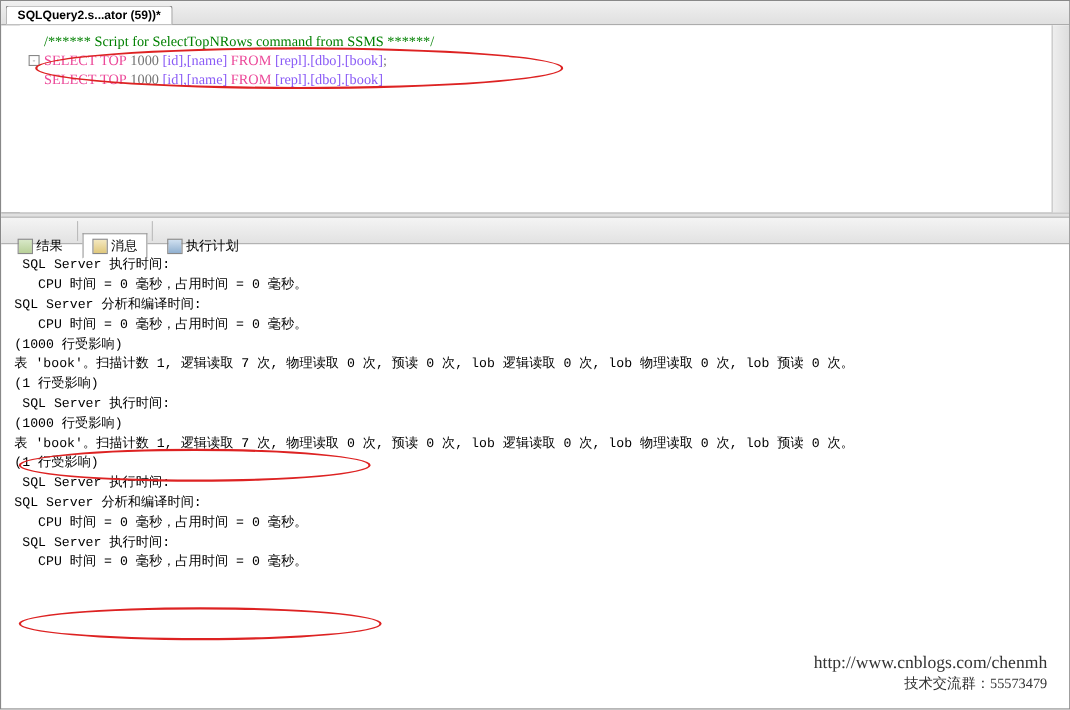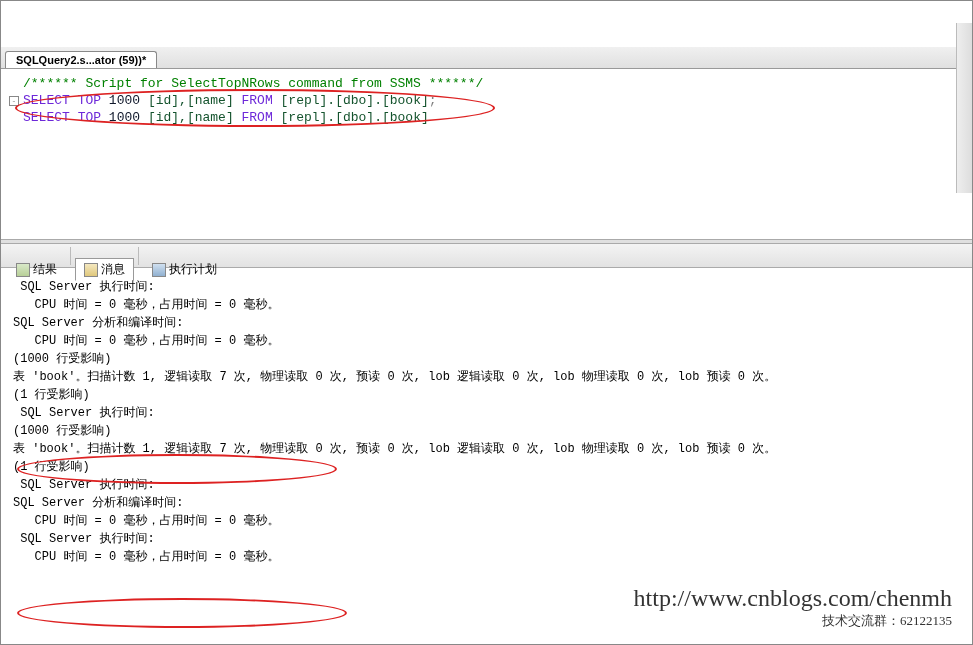--- a/index.html
+++ b/index.html
@@ -1,39 +1,39 @@
 <!DOCTYPE html>
 <html><head>
   <meta charset="utf-8">
   <style>
     * { margin: 0; padding: 0; box-sizing: border-box; }
     body { font-family: "Microsoft YaHei", SimSun, Arial, sans-serif; font-size: 12px; background: #fff; width: 973px; height: 645px; overflow: hidden; position: relative; border: 1px solid #888; }
-    .tab-bar { background: linear-gradient(to bottom, #f0f0f0, #e0e0e0); border-bottom: 1px solid #999; height: 22px; display: flex; align-items: flex-end; padding-left: 4px; margin-top: 46px; }
+    .tab-bar { background: linear-gradient(to bottom, #f0f0f0, #e0e0e0); border-bottom: 1px solid #999; height: 22px; display: flex; align-items: flex-end; padding-left: 4px; }
     .tab { background: #fff; border: 1px solid #888; border-bottom: none; padding: 2px 10px; font-size: 11px; font-weight: bold; border-radius: 3px 3px 0 0; cursor: pointer; }
-    .editor { background: #fff; padding: 6px 8px 0 8px; font-family: Liberation Mono, monospace; font-size: 13px; height: 170px; line-height: 17px; position: relative; overflow: hidden; }
+    .editor { background: #fff; padding: 6px 8px 0 8px; font-family: Liberation Serif, serif; font-size: 13px; height: 170px; line-height: 17px; position: relative; overflow: hidden; margin-left: 17px; }
     .comment { color: #008000; }
-    .kw { color: #6d28d9; }
-    .num { color: #0f172a; }
-    .obj { color: #14532d; }
+    .kw { color: #ec4899; }
+    .num { color: #737373; }
+    .obj { color: #8b5cf6; }
     .gray { color: #808080; }
     .code-row { display: flex; align-items: center; }
     .fold { width: 10px; height: 10px; border: 1px solid #888; color: #888; font-size: 8px; line-height: 8px; text-align: center; margin-right: 4px; display: inline-block; }
     .nofold { width: 14px; display: inline-block; }
     .red-oval-editor { position: absolute; border: 2px solid #d22; border-radius: 50%/50%; pointer-events: none; left: 14px; top: 20px; width: 480px; height: 38px; }
     .editor-scroll { position: absolute; right: 0; top: 22px; width: 16px; height: 170px; background: linear-gradient(to right, #eee, #ddd); border-left: 1px solid #bbb; }
     .splitter { height: 5px; background: #e0e0e0; border-top: 1px solid #aaa; border-bottom: 1px solid #aaa; cursor: row-resize; }
     .panel-tabs { background: linear-gradient(to bottom, #f4f4f4, #e2e2e2); height: 24px; display: flex; align-items: center; padding-left: 6px; border-bottom: 1px solid #aaa; gap: 2px; }
     .ptab { display: flex; align-items: center; padding: 2px 8px; font-size: 12px; cursor: pointer; border: 1px solid transparent; margin-top: 28px; }
     .ptab.active { background: #fff; border: 1px solid #999; border-bottom: 1px solid #fff; }
     .ptab-icon { width: 14px; height: 14px; margin-right: 3px; display: inline-block; }
     .messages { padding: 10px 12px; font-family: "Courier New", SimSun, monospace; font-size: 12px; line-height: 18px; position: relative; height: 420px; overflow: hidden; }
     .msg-line { white-space: pre; }
     .red-oval-msg { position: absolute; border: 2px solid #d22; border-radius: 50%/50%; pointer-events: none; }
     .watermark { position: absolute; right: 20px; bottom: 14px; font-family: "Times New Roman", serif; color: #333; text-align: right; }
-    .wm-url { font-size: 24px; text-shadow: 0 0 3px #fff, 0 0 3px #fff; }
+    .wm-url { font-size: 16px; text-shadow: 0 0 3px #fff, 0 0 3px #fff; }
     .wm-qq { font-size: 13px; text-shadow: 0 0 2px #fff; }
     .icon-grid { background: linear-gradient(to bottom, #d8e8c8, #b8d098); border: 1px solid #888; }
     .icon-msg { background: linear-gradient(to bottom, #f4e8c0, #e0c87c); border: 1px solid #888; }
     .icon-plan { background: linear-gradient(to bottom, #d0e0f0, #90b0d0); border: 1px solid #888; }
     .ptab-sep { width: 1px; height: 18px; background: #bbb; margin: 0 2px; }
   </style>
 </head>
 <body>
 
 <div class="tab-bar">
@@ -111,14 +111,14 @@
   <div class="msg-line"> SQL Server 执行时间:</div>
   <div class="msg-line">   CPU 时间 = 0 毫秒，占用时间 = 0 毫秒。</div>
 
   <div class="red-oval-msg" style="left:16px; top:186px; width:320px; height:30px;"></div>
   <div class="red-oval-msg" style="left:16px; top:330px; width:330px; height:30px;"></div>
 
 </div>
 
 <div class="watermark">
   <div class="wm-url">http://www.cnblogs.com/chenmh</div>
-  <div class="wm-qq">技术交流群：62122135</div>
+  <div class="wm-qq">技术交流群：55573479</div>
 </div>
 
 </body></html>

